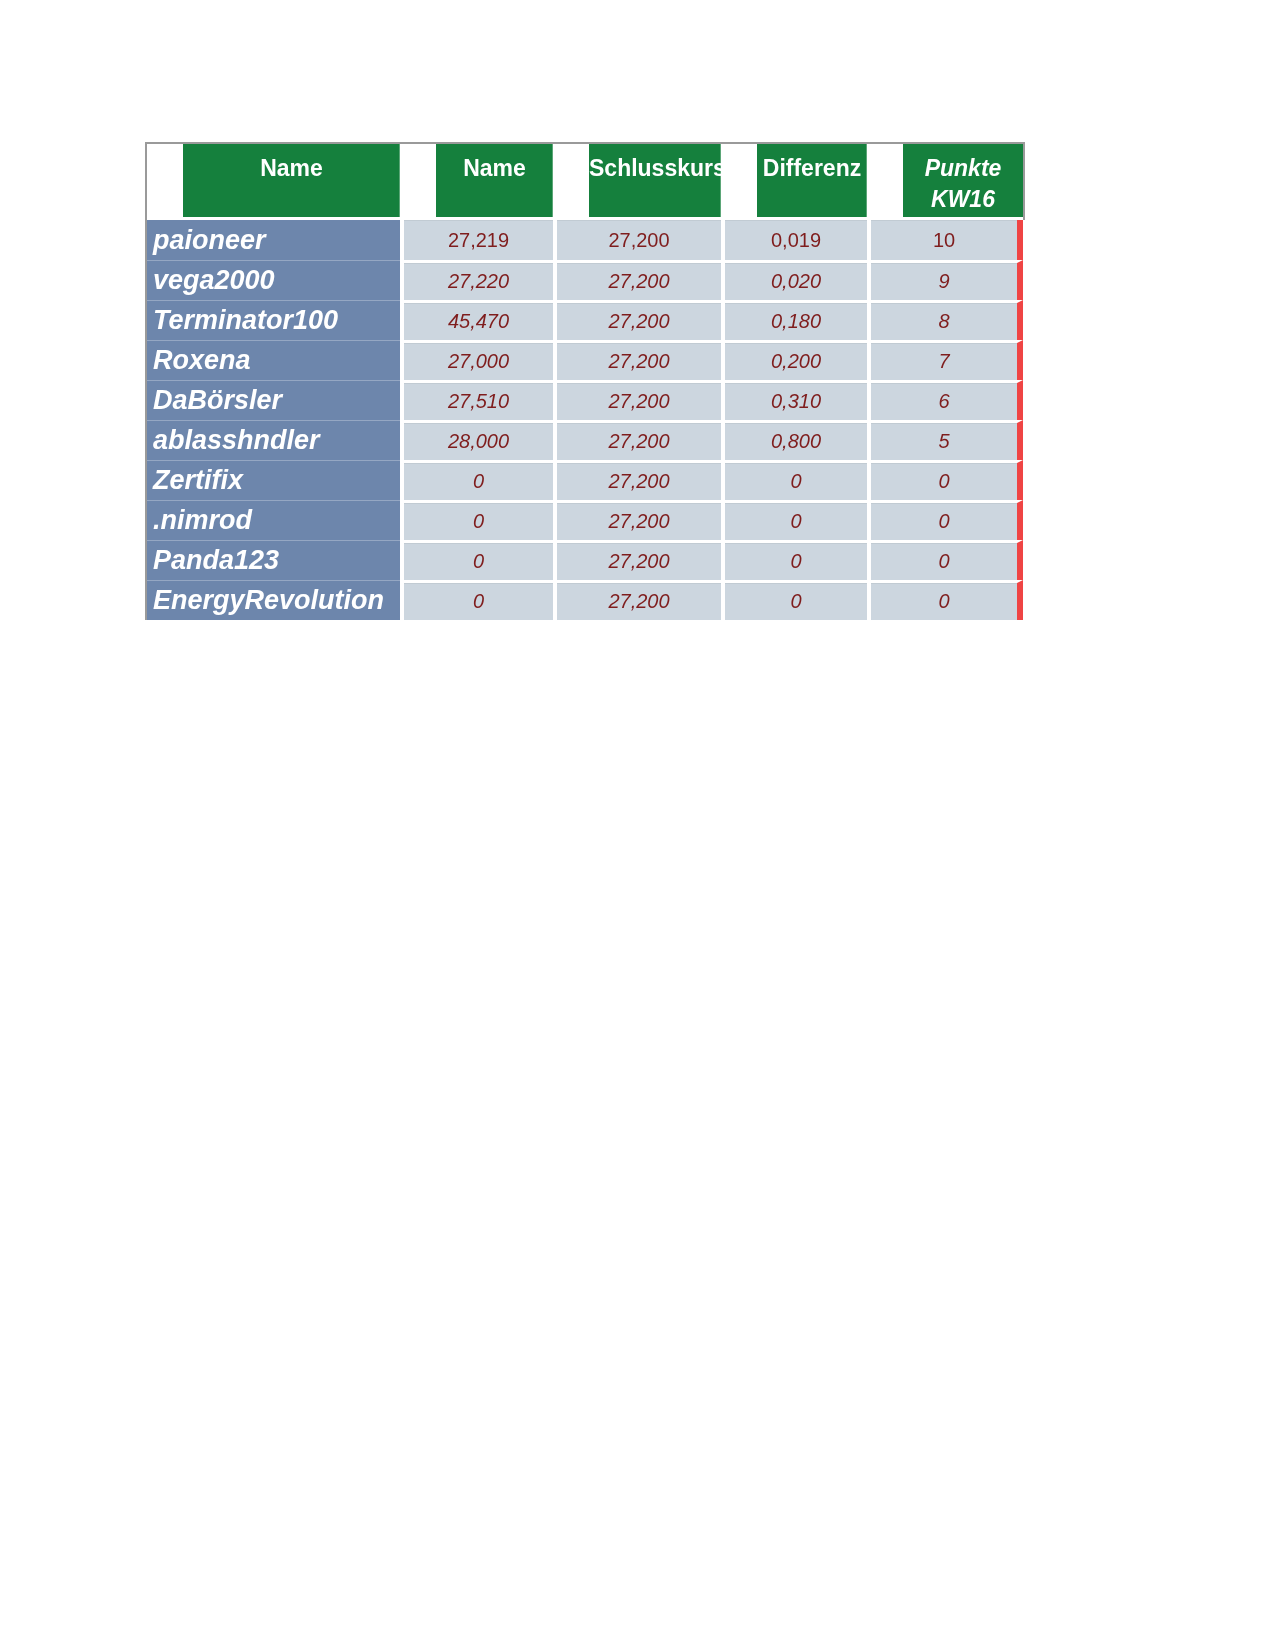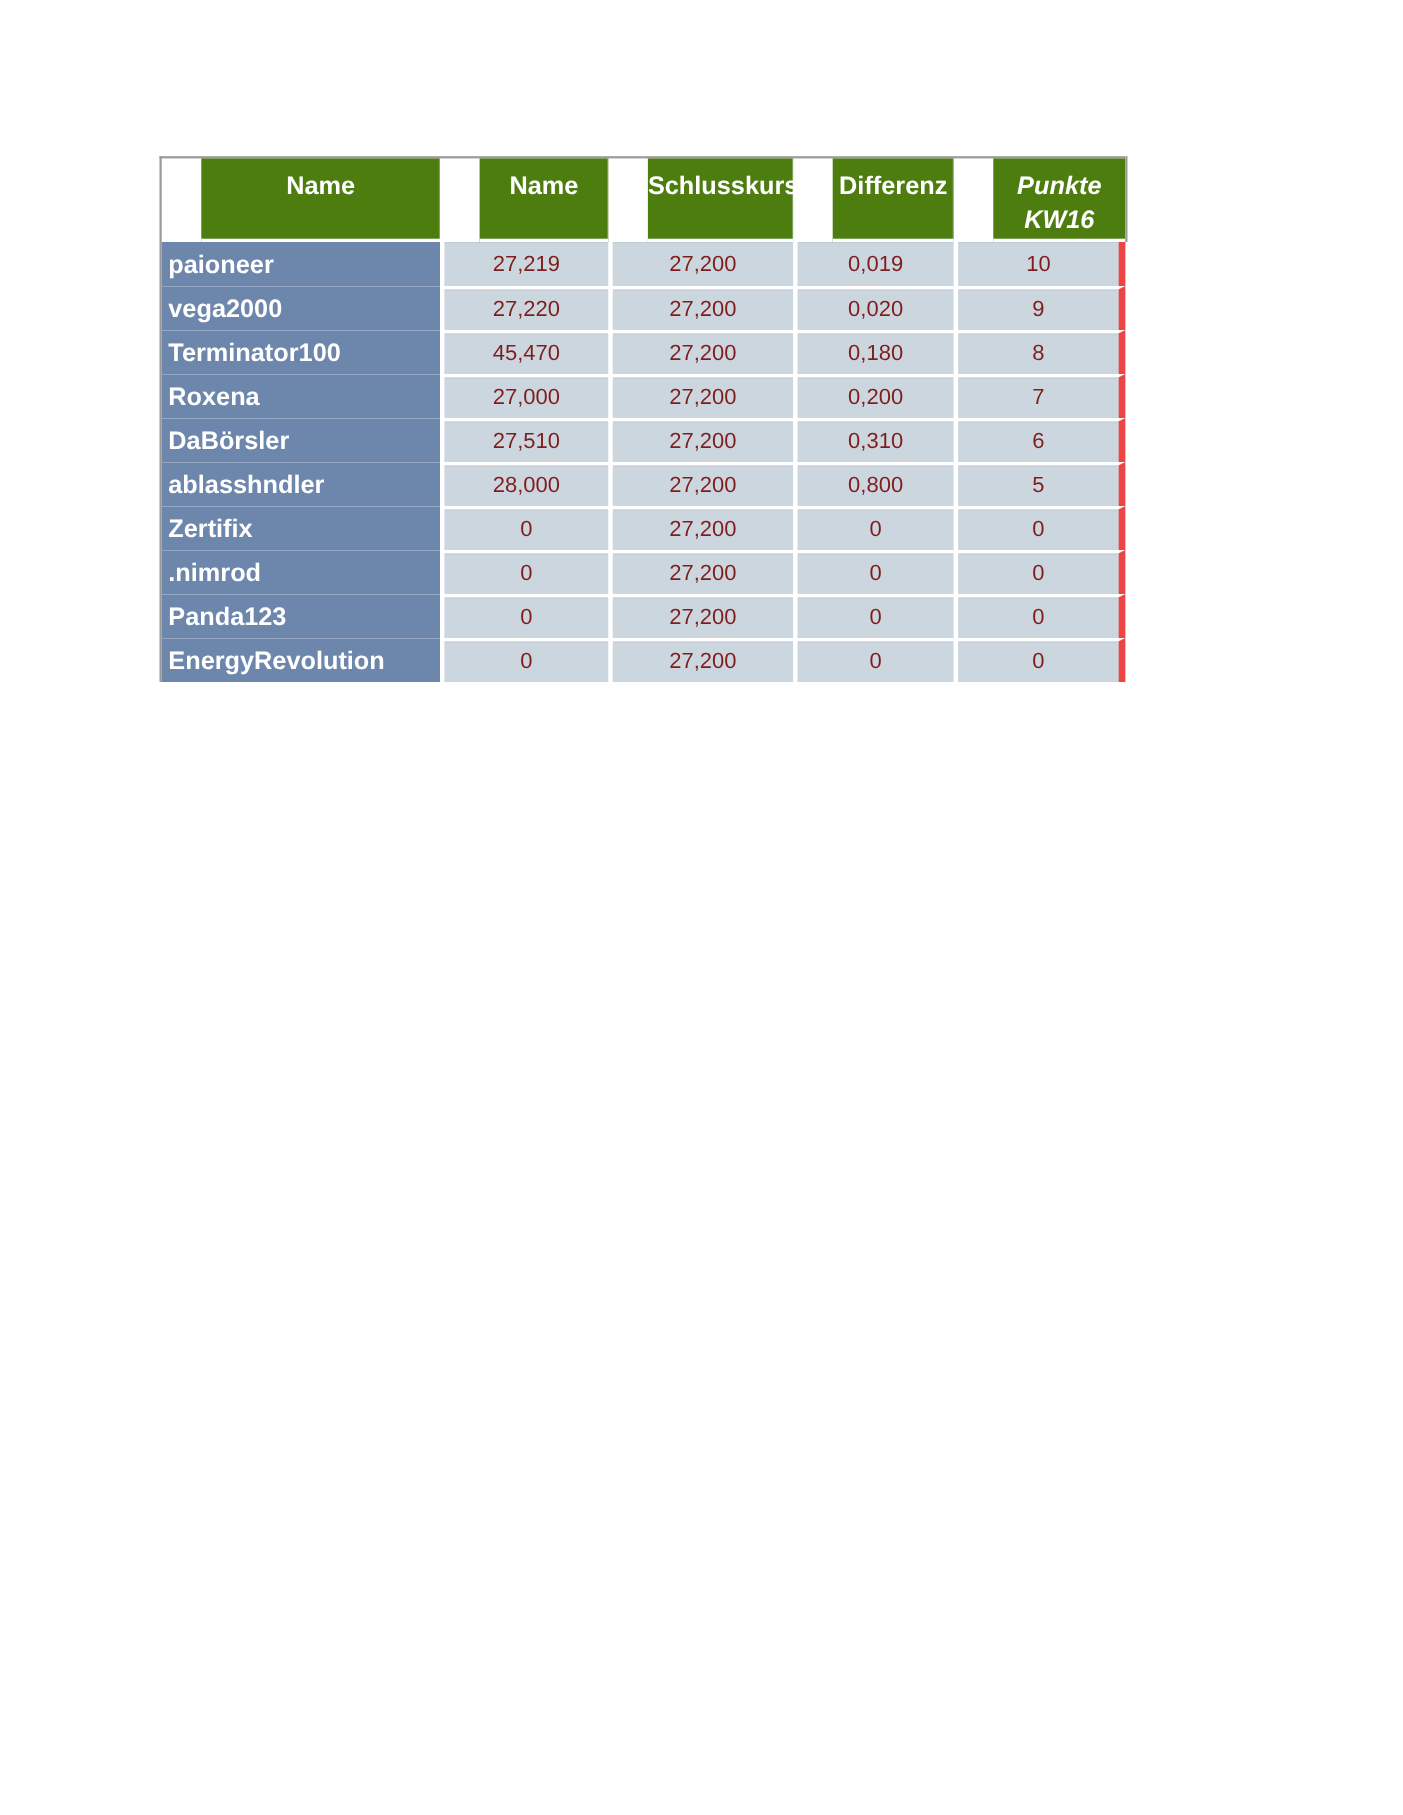--- a/index.html
+++ b/index.html
@@ -38,59 +38,60 @@
     right: -2px;
     width: 2px;
     height: 78px;
     background: #9a9a9a;
   }
 
   .trow { display: contents; }
 
   
   .hcell {
-    background: #4d7c0f;
+    background: #15803d;
     color: #ffffff;
     font-weight: bold;
     font-size: 23px;
     line-height: 31px;
     text-align: center;
     padding-top: 9px;
     border-bottom: 3px solid #ffffff;
     box-shadow: inset -1px 0 0 rgba(255,255,255,0.30);
     margin-left: 36px;
   }
   .hcell.lastcol { box-shadow: none; font-style: italic; }
 
   
   .ncell {
     background: #6d86ac;
     color: #ffffff;
     font-weight: bold;
-    font-size: 23px;
+    font-size: 27px;
     display: flex;
     align-items: center;
     padding-left: 6px;
     white-space: nowrap;
     overflow: hidden;
+    font-style: italic;
   }
   .ncell.sep { box-shadow: inset 0 1px 0 rgba(255,255,255,0.28); }
 
   
   .dcell {
     background: #ccd6df;
     color: #7f1d1d;
     font-size: 20px;
     display: flex;
     align-items: center;
     justify-content: center;
     border-left: 4px solid #ffffff;
     box-shadow: inset 0 1px 0 rgba(0,0,0,0.05);
   }
-  .dcell.sep { border-top: 3px solid #ffffff; }
+  .dcell.sep { border-top: 3px solid #ffffff; font-style: italic; }
   .dcell.lastcol { border-right: 6px solid #ef4444; }
 
   .punkte-line { display: block; }
 </style>
 </head>
 <body>
 
 <div class="page">
 
   <div class="tbl">

